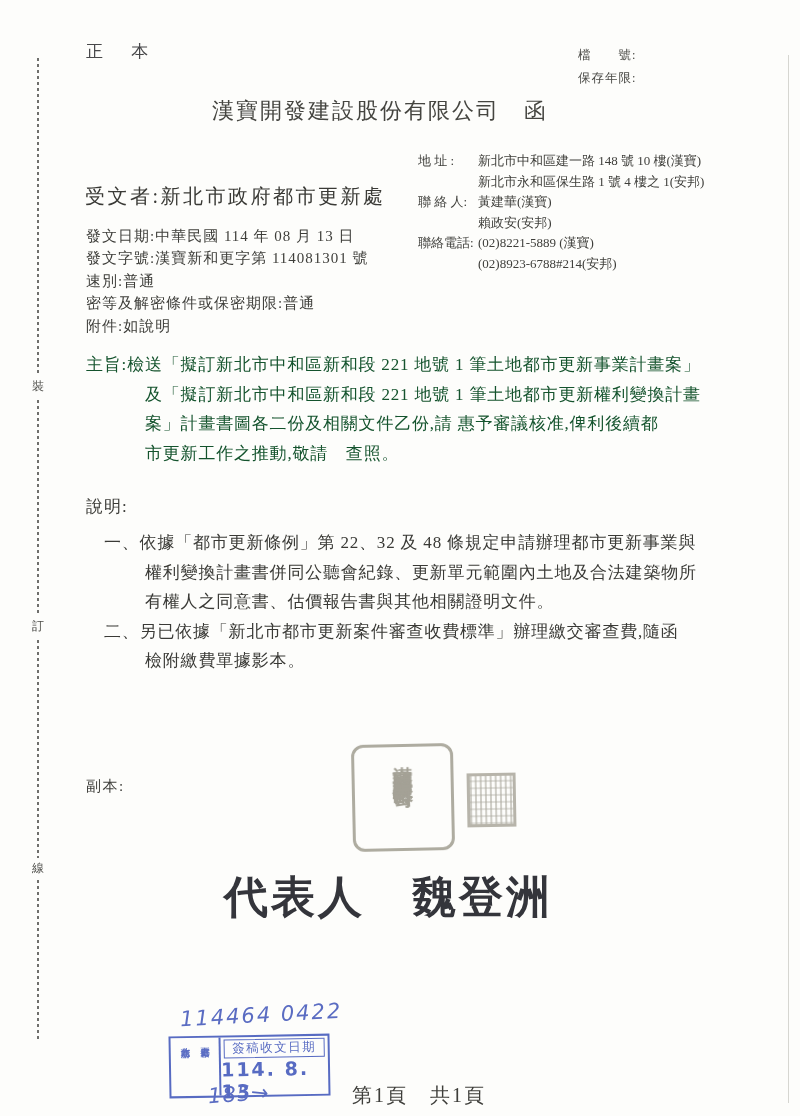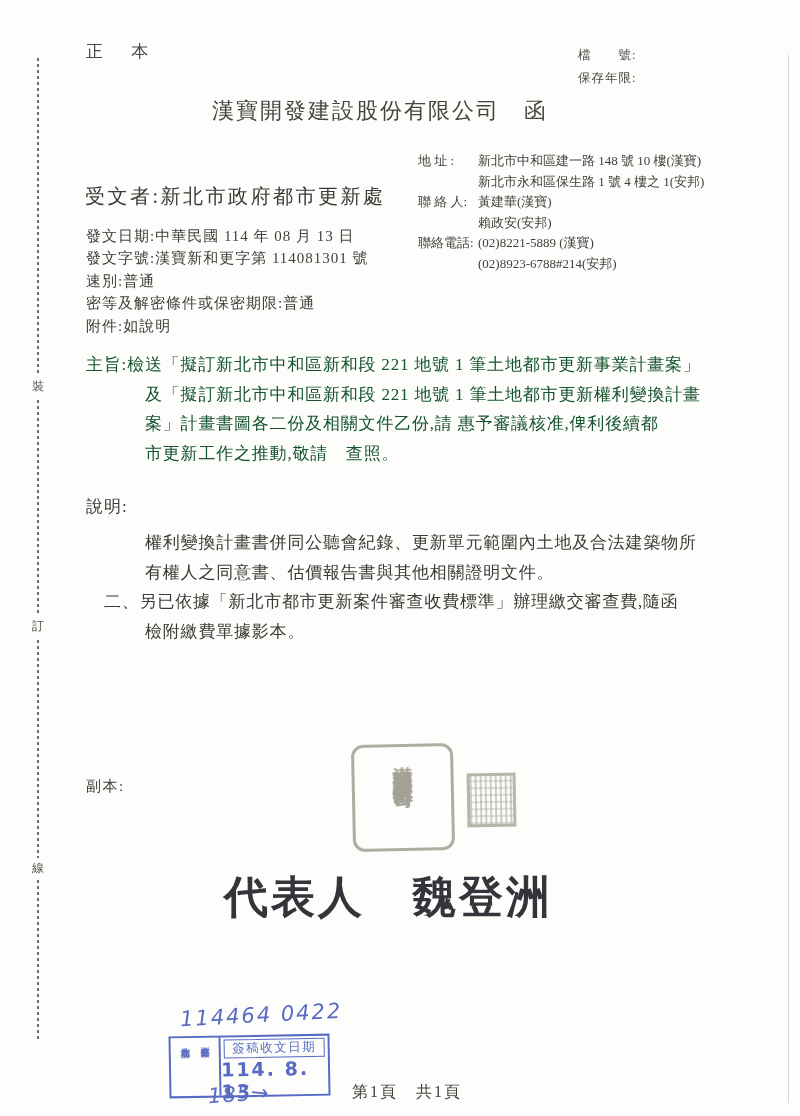--- a/index.html
+++ b/index.html
@@ -71,21 +71,21 @@
   .stamp-col { writing-mode:vertical-lr; text-orientation:upright;
     font-size:9.5px; line-height:11px; letter-spacing:0; font-family:"Liberation Serif",serif; }
   .stamp-right { flex:1; display:flex; flex-direction:column; }
   .stamp-title { border:1.5px solid #4a5fbe; margin:2px 3px 0 3px; text-align:center;
     font-size:12.5px; letter-spacing:1.5px; font-family:"Liberation Serif",serif; }
   .stamp-date { flex:1; display:flex; align-items:center; justify-content:center;
     font-family:"DejaVu Sans", sans-serif; font-size:19px; font-weight:bold; letter-spacing:2px; }
   .hand-note { left:208px; top:1082px; font-size:21px; letter-spacing:1px; transform:rotate(-4deg); }
   .hand-arrow { display:inline-block; transform:rotate(10deg); font-style:normal; }
 
-  .page-footer { left:352px; top:1082px; font-size:16px; letter-spacing:2px; color:#3e3e3a; }
+  .page-footer { left:352px; top:1082px; font-size:20px; letter-spacing:2px; color:#3e3e3a; }
 </style>
 </head>
 <body>
 
 <div class="page">
 
   <div class="abs bind-line"></div>
   <div class="abs bind-char" style="top:376px;">裝</div>
   <div class="abs bind-char" style="top:616px;">訂</div>
   <div class="abs bind-char" style="top:858px;">線</div>
@@ -134,20 +134,21 @@
 
   <div class="abs subject">
     <div><span>主旨:</span><span>檢送「擬訂新北市中和區新和段 221 地號 1 筆土地都市更新事業計畫案」</span></div>
     <div class="cont">及「擬訂新北市中和區新和段 221 地號 1 筆土地都市更新權利變換計畫</div>
     <div class="cont">案」計畫書圖各二份及相關文件乙份,請 惠予審議核准,俾利後續都</div>
     <div class="cont">市更新工作之推動,敬請　查照。</div>
   </div>
 
   <div class="abs expl-head">說明:</div>
   <div class="abs expl-items">
+    <div>一、依據「都市更新條例」第 22、32 及 48 條規定申請辦理都市更新事業與</div>
     <div class="cont">權利變換計畫書併同公聽會紀錄、更新單元範圍內土地及合法建築物所</div>
     <div class="cont">有權人之同意書、估價報告書與其他相關證明文件。</div>
     <div>二、另已依據「新北市都市更新案件審查收費標準」辦理繳交審查費,隨函</div>
     <div class="cont">檢附繳費單據影本。</div>
   </div>
 
   <div class="abs dist">
     <div>副本:</div>
   </div>
 

